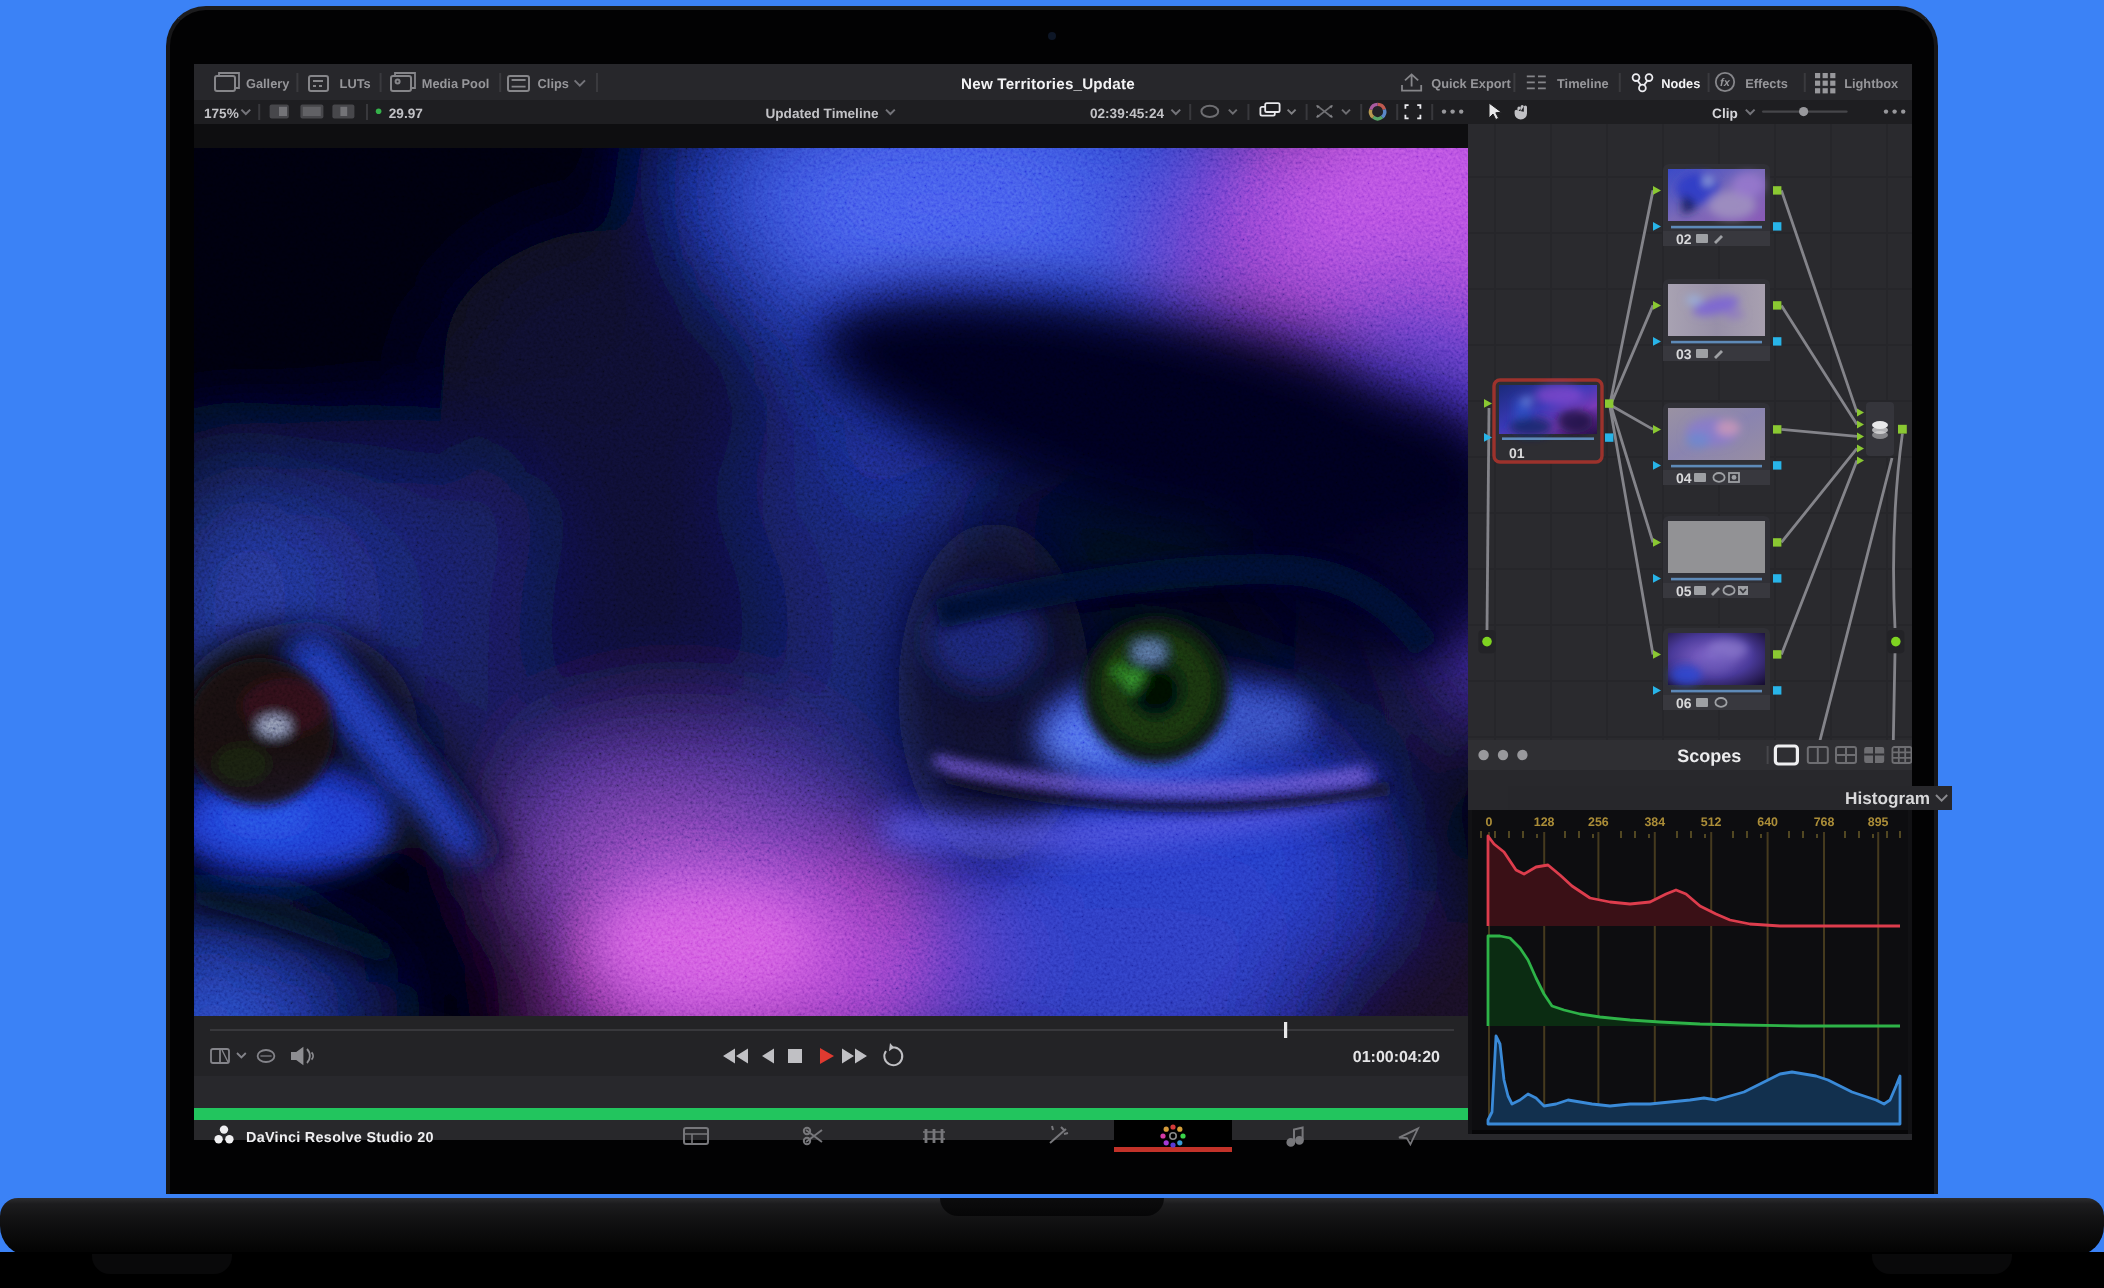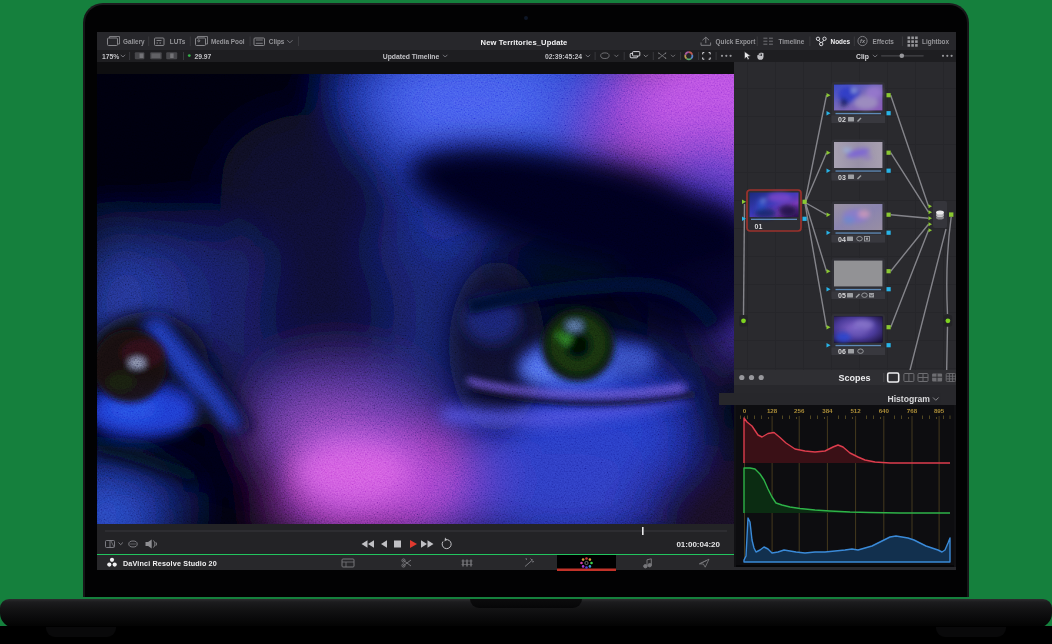--- a/index.html
+++ b/index.html
@@ -1,30 +1,30 @@
 <!DOCTYPE html>
 <html><head><meta charset="utf-8">
 <style>
 *{margin:0;padding:0;box-sizing:border-box}
 html,body{width:1052px;height:644px;background:#000;overflow:hidden;font-family:"Liberation Sans",sans-serif}
 .abs{position:absolute}
-#page{position:relative;width:1052px;height:644px;background:#15803d}
+#page{position:relative;width:1052px;height:644px;background:#3b82f6}
 #screen{left:83px;top:3px;width:886px;height:594px;background:#020203;border-radius:20px 20px 0 0;border-top:2px solid #1c1c1e;border-left:2px solid #161618;border-right:2px solid #161618}
 #cam{left:524px;top:16px;width:4px;height:4px;border-radius:50%;background:#0d1626}
 #ui{left:97px;top:32px;width:859px;height:538px;background:#28282c}
 
 #row1{left:0;top:0;width:859px;height:18px;background:#27272b}
 #row2{left:0;top:18px;width:859px;height:12px;background:#1e1e21}
 #vstrip{left:0;top:30px;width:637px;height:12px;background:#0e0e10}
 #viewer{left:0;top:42px;width:637px;height:450px;background:#05060f}
-#transport{left:0;top:492px;width:637px;height:30px;background:#232326}
-#appbar{left:0;top:522px;width:637px;height:16px;background:#28282b;border-top:1px solid #22c55e}
+#transport{left:0;top:476px;width:637px;height:30px;background:#232326}
+#appbar{left:0;top:522px;width:637px;height:16px;background:#28282b;border-top:6px solid #22c55e}
 #nodes{left:637px;top:30px;width:222px;height:316px;background:#2a2a2e}
 #scopesbar{left:637px;top:338px;width:222px;height:15px;background:#2f2f33}
-#histhead{left:622px;top:361px;width:222px;height:12px;background:#27272b}
+#histhead{left:657px;top:361px;width:222px;height:12px;background:#27272b}
 #histbody{left:637px;top:373px;width:222px;height:162px;background:#111114}
 </style></head>
 <body>
 <div id="page">
 
 <div class="abs" style="left:0;top:599px;width:1052px;height:29px;border-radius:9px 9px 15px 15px;background:linear-gradient(180deg,#2c2c2e 0,#1c1c1e 3px,#141415 9px,#0c0c0d 17px,#050505 25px,#020202 29px)"></div>
 <div class="abs" style="left:470px;top:599px;width:112px;height:9px;border-radius:0 0 56px 56px;background:linear-gradient(180deg,#0c0c0d,#060607)"></div>
 <div class="abs" style="left:0;top:626px;width:1052px;height:18px;background:#000"></div>
 <div class="abs" style="left:46px;top:627px;width:70px;height:10px;border-radius:0 0 9px 9px;background:#09090a"></div>
 <div class="abs" style="left:936px;top:627px;width:70px;height:10px;border-radius:0 0 9px 9px;background:#09090a"></div>

